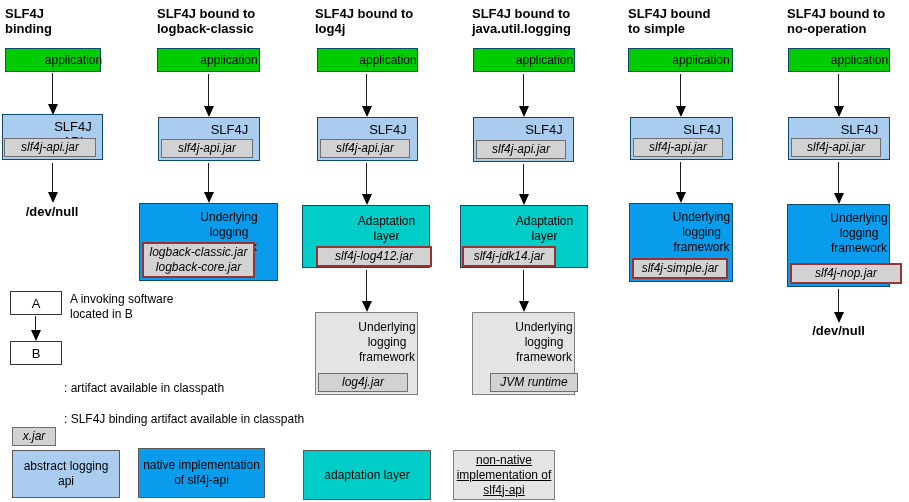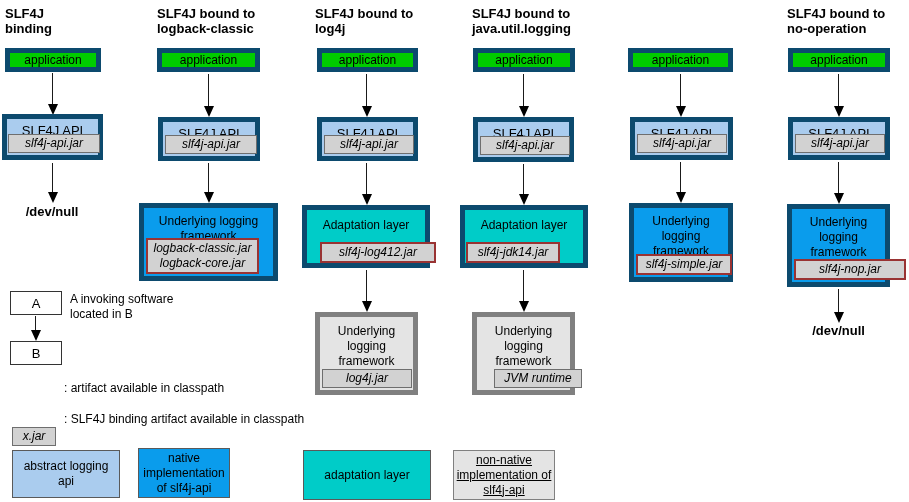--- a/index.html
+++ b/index.html
@@ -5,22 +5,22 @@
   html,body{margin:0;padding:0;background:#fff;}
   #canvas{
     position:relative;width:909px;height:502px;background:#ffffff;
     font-family:"Liberation Sans", sans-serif;color:#000;overflow:hidden;
   }
   .title{
     position:absolute;font-size:13px;font-weight:bold;line-height:15px;
     white-space:nowrap;
   }
   .box{
-    position:absolute;box-sizing:border-box;border:5px solid #0c4a6e;
-    text-align:center;font-size:12px;line-height:15px;
+    position:absolute;box-sizing:border-box;border:1px solid #0c4a6e;
+    text-align:center;font-size:12px;line-height:15px;padding-left:41px;
   }
   .app{background:#00cc00;display:flex;align-items:center;justify-content:center;}
   .api{background:#aaccee;padding-top:4px;font-size:13px;}
   .bluefw{background:#0a9cec;padding-top:6px;}
   .teal{background:#00ccc8;padding-top:8px;}
   .grayfw{background:#e4e4e4;border-color:#808080;padding-top:7px;}
   .jar{
     position:absolute;box-sizing:border-box;background:#d2d2d2;border:1px solid #6e6e6e;
     font-style:italic;font-size:12px;line-height:15px;text-align:center;
     padding:1px 2px;
@@ -121,20 +121,24 @@
   <div class="box teal" style="left:460px;top:205px;width:128px;height:63px">
     <span>Adaptation layer</span>
     <div class="jar binding" style="left:1px;bottom:0px;width:94px">slf4j-jdk14.jar</div>
   </div>
   <div class="arrow" style="left:523px;top:270px;height:40px"></div>
   <div class="box grayfw" style="left:472px;top:312px;width:103px;height:83px">
     <span>Underlying logging framework</span>
     <div class="jar" style="left:17px;bottom:2px;width:88px">JVM runtime</div>
   </div>
 
+  <div class="title" style="left:628px;top:6px">
+    <span>SLF4J bound</span><br>
+    <span>to simple</span>
+  </div>
   <div class="box app" style="left:628px;top:48px;width:105px;height:24px">application</div>
   <div class="arrow" style="left:680px;top:74px;height:41px"></div>
   <div class="box api" style="left:630px;top:117px;width:103px;height:43px">
     <span>SLF4J API</span>
     <div class="jar" style="left:2px;bottom:2px;width:90px">slf4j-api.jar</div>
   </div>
   <div class="arrow" style="left:680px;top:162px;height:39px"></div>
   <div class="box bluefw" style="left:629px;top:203px;width:104px;height:79px">
     <span>Underlying logging framework</span>
     <div class="jar binding" style="left:2px;bottom:2px;width:96px">slf4j-simple.jar</div>
@@ -162,17 +166,17 @@
   <div class="arrow" style="left:35px;top:316px;height:23px"></div>
   <div class="lgbox" style="left:10px;top:341px;width:52px;height:24px">B</div>
   <div class="note" style="left:70px;top:292px;width:105px">A invoking software located in B</div>
 
   <div class="jar" style="left:12px;top:379px;width:44px">x.jar</div>
   <div class="note" style="left:64px;top:381px">: artifact available in classpath</div>
   <div class="jar binding" style="left:12px;top:409px;width:44px">x.jar</div>
   <div class="note" style="left:64px;top:412px">: SLF4J binding artifact available in classpath</div>
 
   <div class="keybox k-lightblue" style="left:12px;top:450px;width:108px;height:48px">abstract logging api</div>
-  <div class="keybox k-blue" style="left:138px;top:448px;width:92px;height:50px">native implementation of slf4j-api</div>
+  <div class="keybox k-blue" style="left:138px;top:448px;width:127px;height:50px">native implementation of slf4j-api</div>
   <div class="keybox k-teal" style="left:303px;top:450px;width:128px;height:50px">adaptation layer</div>
   <div class="keybox k-gray" style="left:453px;top:450px;width:102px;height:50px">non-native implementation of slf4j-api</div>
 
 </div>
 
 </body></html>

